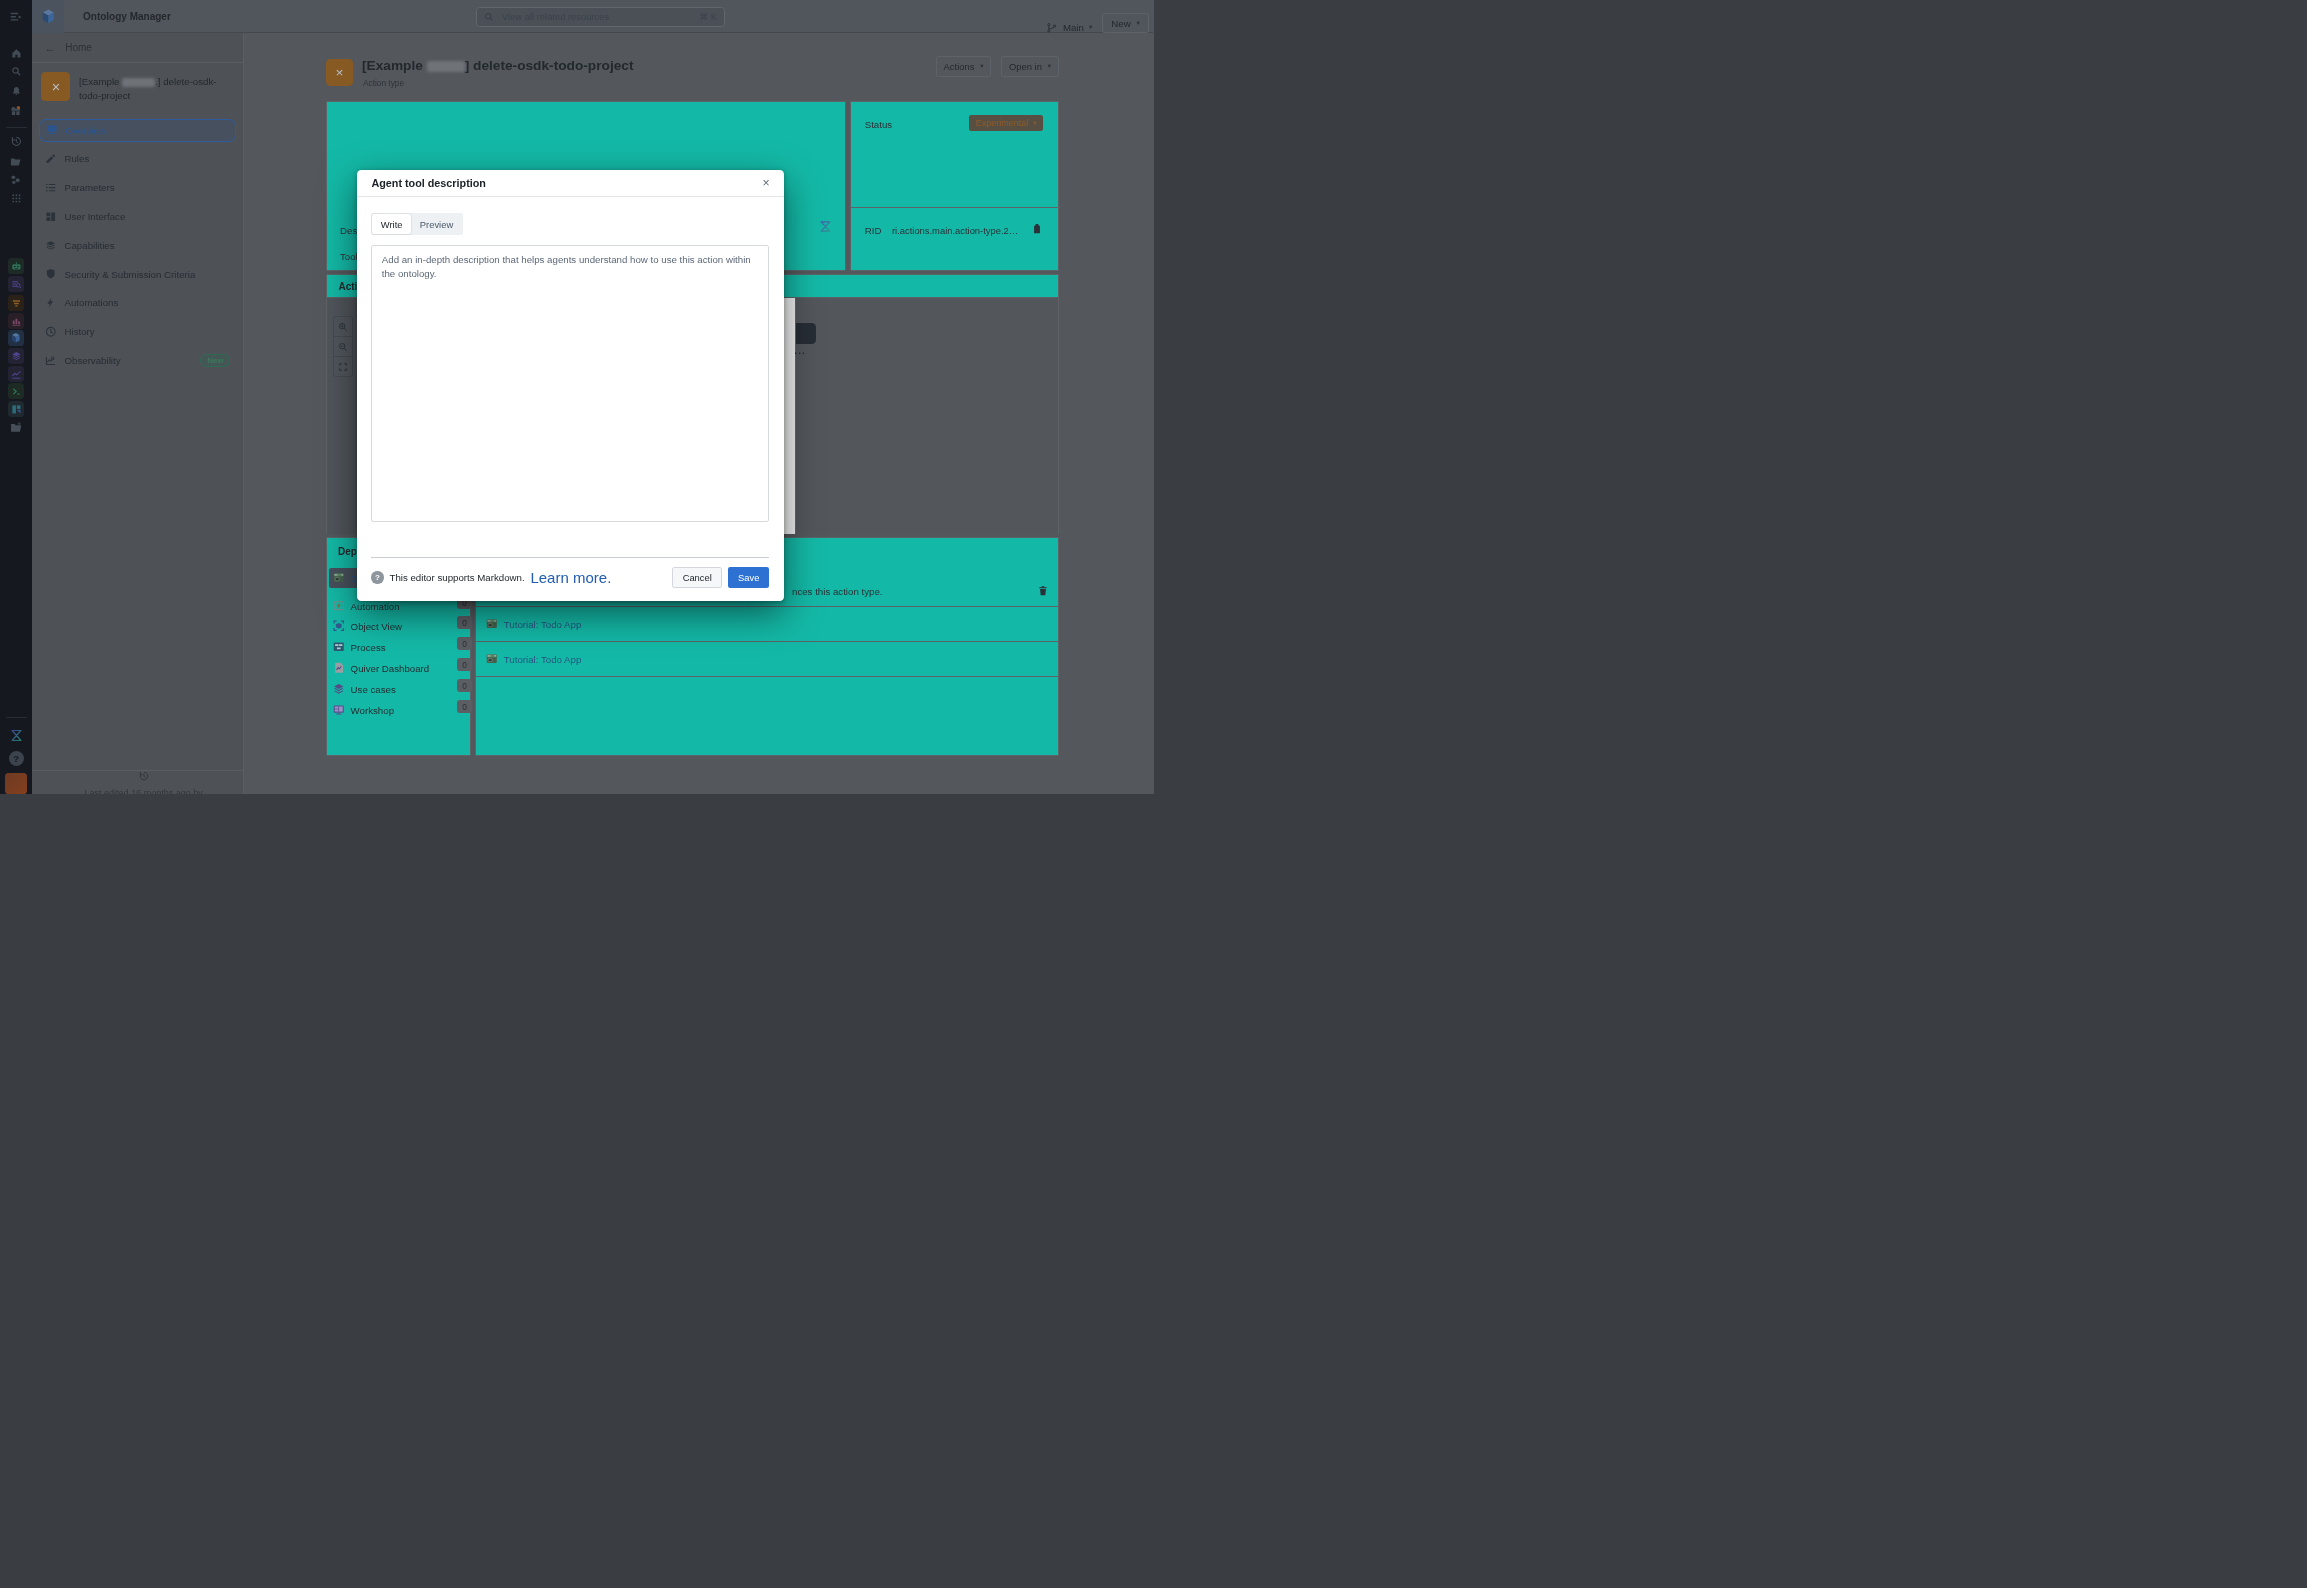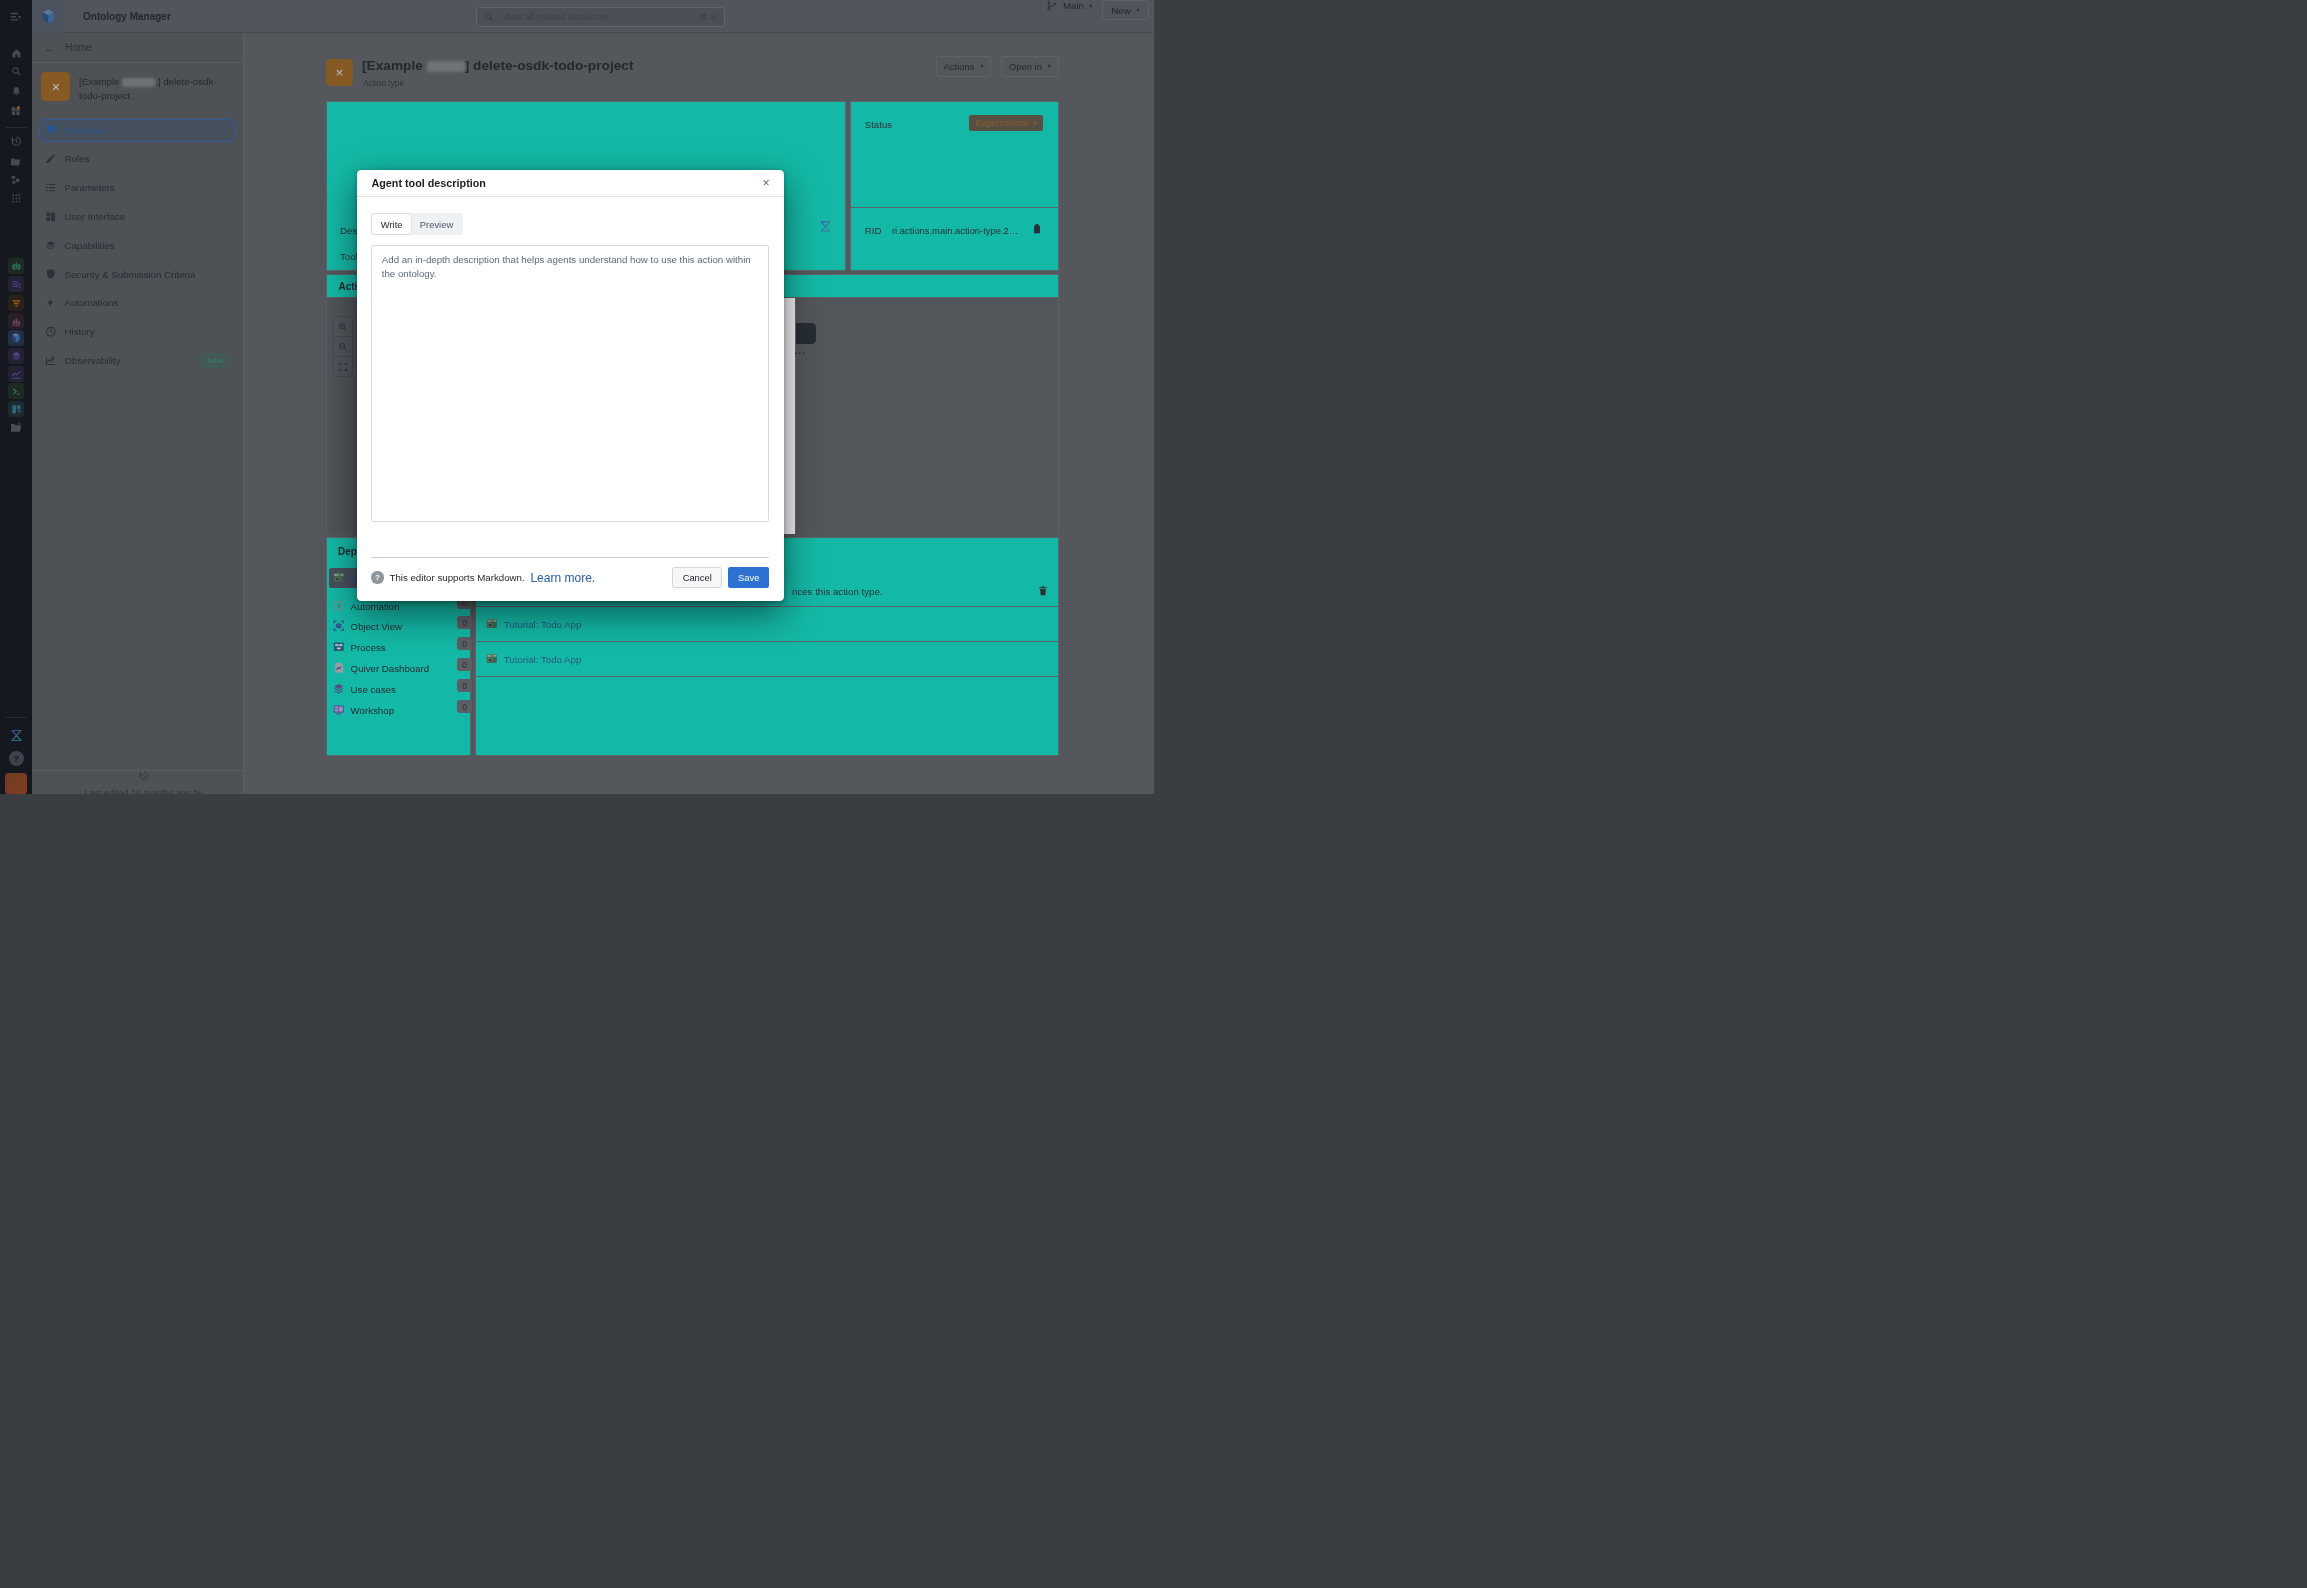--- a/index.html
+++ b/index.html
@@ -14,21 +14,21 @@
   .tile{width:16px;height:16px;border-radius:3.6px;display:flex;align-items:center;justify-content:center;}
   .rail-div{position:absolute;left:5.8px;width:21px;height:0.7px;background:#272d34;}
   
   .topbar{position:absolute;left:32px;top:0;width:1121px;height:33px;background:#51565c;border-bottom:0.7px solid #45494e;z-index:3;}
   .logo-tile{position:absolute;left:0;top:0;width:32px;height:33px;background:#4a535e;display:flex;align-items:center;justify-content:center;}
   .app-title{position:absolute;left:51px;top:0;height:33px;display:flex;align-items:center;font-size:10px;font-weight:bold;color:#24282d;}
   .search{position:absolute;left:444px;top:6.5px;width:249px;height:20px;background:#4b5056;border:0.7px solid #61666d;border-radius:3.6px;display:flex;align-items:center;padding:0 7.2px;gap:5.8px;}
   .search input{flex:1;background:transparent;border:none;outline:none;font-size:9.4px;color:#3a424b;font-family:inherit;}
   .search input::placeholder{color:#3a424b;opacity:1;}
   .shortcut{font-size:9px;color:#3a424b;}
-  .tb-right{position:absolute;right:4.3px;top:0;height:33px;display:flex;align-items:flex-start;gap:10px;}
+  .tb-right{position:absolute;right:4.3px;top:0;height:33px;display:flex;align-items:flex-end;gap:10px;}
   .branch{display:flex;align-items:center;gap:5px;font-size:9.7px;color:#24282d;cursor:pointer;}
   .caret{font-size:6.5px;color:#2b3036;line-height:1;}
   .btn-new{display:flex;align-items:center;gap:5.8px;border:0.7px solid #5e6369;border-radius:2.2px;height:20px;padding:0 8px;font-size:9.7px;color:#24282d;cursor:pointer;}
   
   .sidebar{position:absolute;left:32px;top:33px;width:212px;height:761px;background:#4e5257;border-right:0.7px solid #5b5e63;z-index:2;}
   .sb-home{height:30px;border-bottom:0.7px solid #5a5d62;display:flex;align-items:center;padding-left:12.3px;gap:9.4px;font-size:10px;color:#2b3137;cursor:pointer;}
   .sb-proj{display:flex;padding:9.4px 10px 7.2px 9.4px;gap:8.7px;}
   .proj-ic{width:29px;height:29px;border-radius:4.3px;background:#875a24;color:#b9bec4;font-size:14.4px;display:flex;align-items:center;justify-content:center;flex:none;}
   .proj-name{font-size:9.7px;line-height:13.7px;color:#23282e;padding-top:2.9px;}
   .redact{display:inline-block;background:#6f7378;border-radius:2.2px;filter:blur(1.4px);vertical-align:middle;}
@@ -61,21 +61,21 @@
   .tabs{position:absolute;left:13.7px;top:43px;display:inline-flex;background:#eef1f3;border-radius:2.2px;padding:1.4px;}
   .tab{font-size:9.4px;padding:4.3px 8.7px;border-radius:2.2px;cursor:pointer;color:#49596a;}
   .tab.on{background:#ffffff;color:#1c2127;box-shadow:0 0 0 0.7px #d8dce1,0 0.7px 0.7px rgba(0,0,0,.08);}
   .m-textarea{position:absolute;left:14.4px;top:75px;width:398px;height:277px;border:0.7px solid #d6dade;border-radius:2.2px;resize:none;
               padding:7.2px 9.4px;font-family:"Liberation Sans","DejaVu Sans",sans-serif;font-size:9.7px;line-height:1.4;color:#1c2127;outline:none;}
   .m-textarea::placeholder{color:#5c6878;opacity:1;}
   .m-div{position:absolute;left:14.4px;top:387px;width:398px;height:0;border-top:0.7px solid #c9cdd3;}
   .m-foot{position:absolute;left:14.4px;top:393px;width:398px;height:29px;display:flex;align-items:center;gap:5.8px;}
   .hq{width:12.3px;height:12.3px;border-radius:50%;background:#8d959d;color:#ffffff;font-size:8px;font-weight:bold;display:flex;align-items:center;justify-content:center;flex:none;}
   .m-note{font-size:9.7px;color:#1c2127;}
-  .m-link{font-size:12px;color:#215db0;cursor:pointer;text-decoration:none;}
+  .m-link{font-size:15px;color:#215db0;cursor:pointer;text-decoration:none;}
   .btn-cancel{margin-left:auto;height:21px;padding:0 9.4px;background:#f6f7f9;border:0.7px solid #d3d7dd;border-radius:2.2px;font-size:9.4px;color:#1c2127;cursor:pointer;}
   .btn-save{height:21px;padding:0 10px;background:#2d72d2;border:none;border-radius:2.2px;font-size:9.4px;color:#ffffff;cursor:pointer;}
 </style>
 </head>
 <body>
 
 <div class="screen">
 
   <div class="rail">
     <span class="rail-ic" style="top:10px;">

